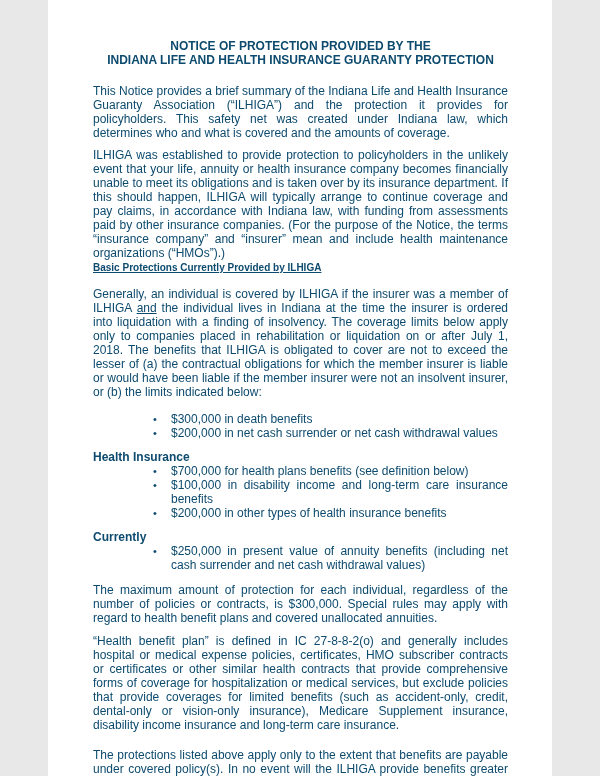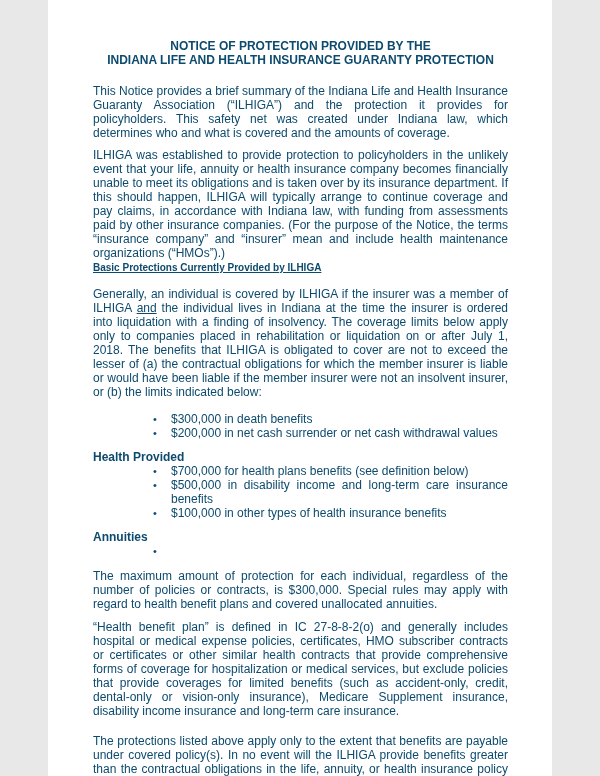--- a/index.html
+++ b/index.html
@@ -98,42 +98,43 @@
         <span class="btxt">$300,000 in death benefits</span>
       </li>
       <li>
         <span class="dot">•</span>
         <span class="btxt">$200,000 in net cash surrender or net cash withdrawal values</span>
       </li>
     </ul>
   </div>
 
   <div class="benefit-section">
-    <div class="benefit-title">Health Provided</div>
+    <div class="benefit-title">Health Insurance</div>
     <ul class="bullets">
       <li>
         <span class="dot">•</span>
         <span class="btxt">$700,000 for health plans benefits (see definition below)</span>
       </li>
       <li>
         <span class="dot">•</span>
-        <span class="btxt">$500,000 in disability income and long-term care insurance benefits</span>
+        <span class="btxt">$100,000 in disability income and long-term care insurance benefits</span>
       </li>
       <li>
         <span class="dot">•</span>
-        <span class="btxt">$100,000 in other types of health insurance benefits</span>
+        <span class="btxt">$200,000 in other types of health insurance benefits</span>
       </li>
     </ul>
   </div>
 
   <div class="benefit-section annuities">
-    <div class="benefit-title">Annuities</div>
+    <div class="benefit-title">Currently</div>
     <ul class="bullets">
       <li>
         <span class="dot">•</span>
+        <span class="btxt">$250,000 in present value of annuity benefits (including net cash surrender and net cash withdrawal values)</span>
       </li>
     </ul>
   </div>
 
   <p class="maximum">The maximum amount of protection for each individual, regardless of the number of policies or contracts, is $300,000. Special rules may apply with regard to health benefit plans and covered unallocated annuities.</p>
 
   <p class="hbp">“Health benefit plan” is defined in IC 27-8-8-2(o) and generally includes hospital or medical expense policies, certificates, HMO subscriber contracts or certificates or other similar health contracts that provide comprehensive forms of coverage for hospitalization or medical services, but exclude policies that provide coverages for limited benefits (such as accident-only, credit, dental-only or vision-only insurance), Medicare Supplement insurance, disability income insurance and long-term care insurance.</p>
 
   <p class="protections">The protections listed above apply only to the extent that benefits are payable under covered policy(s). In no event will the ILHIGA provide benefits greater than the contractual obligations in the life, annuity, or health insurance policy or contract. The statutory limits on ILHIGA coverage have changed over the years and coverage in prior years may not be the same as that set forth in this Notice.</p>
 

